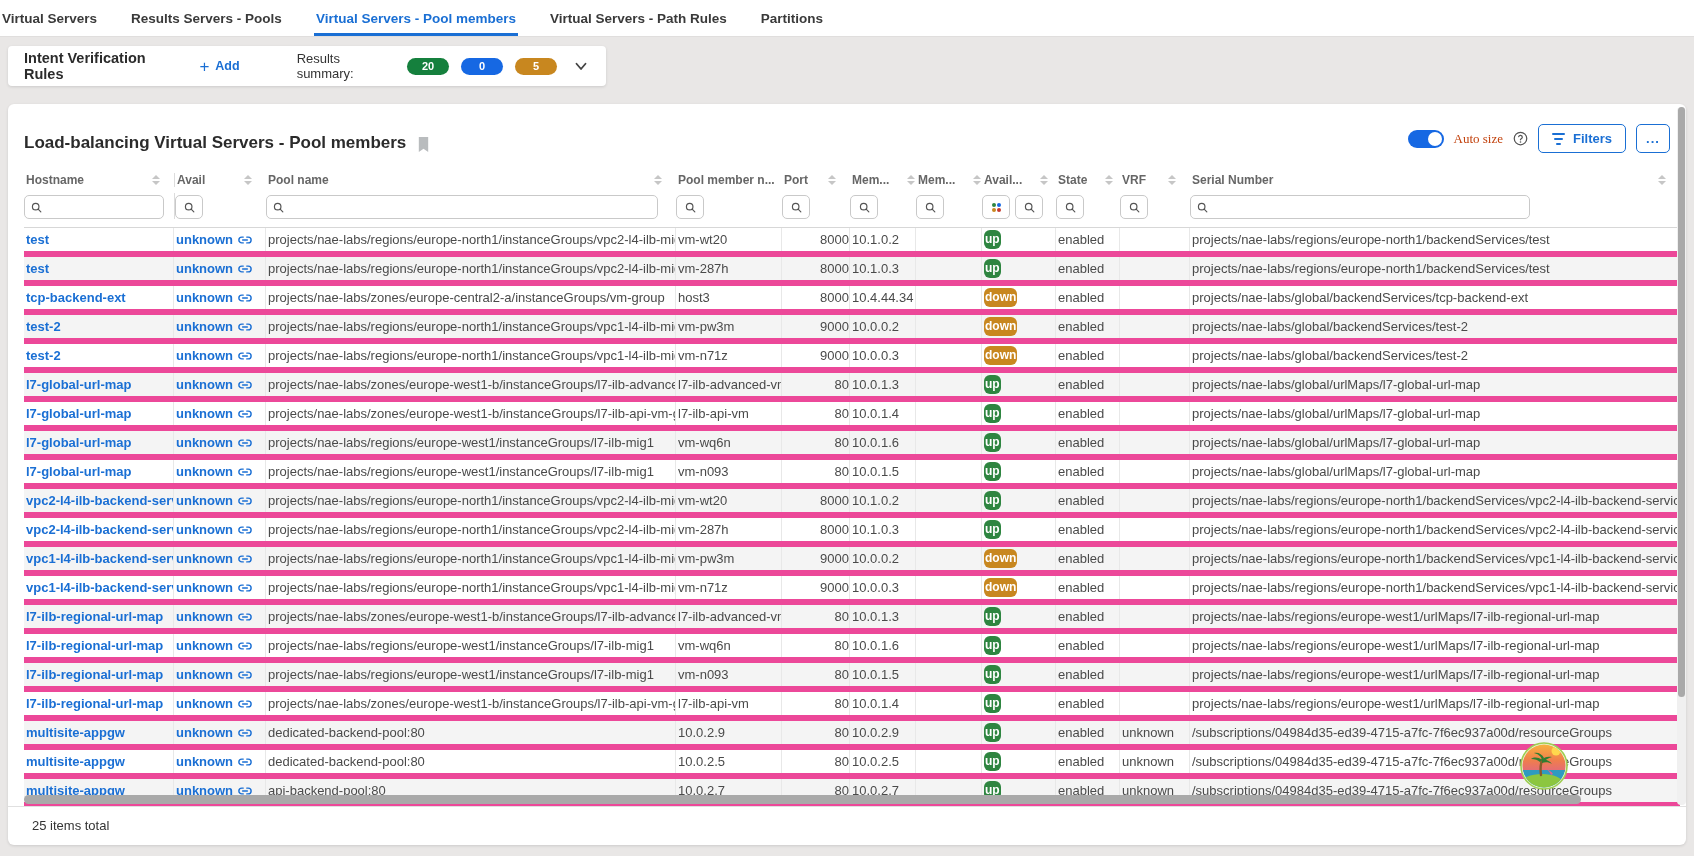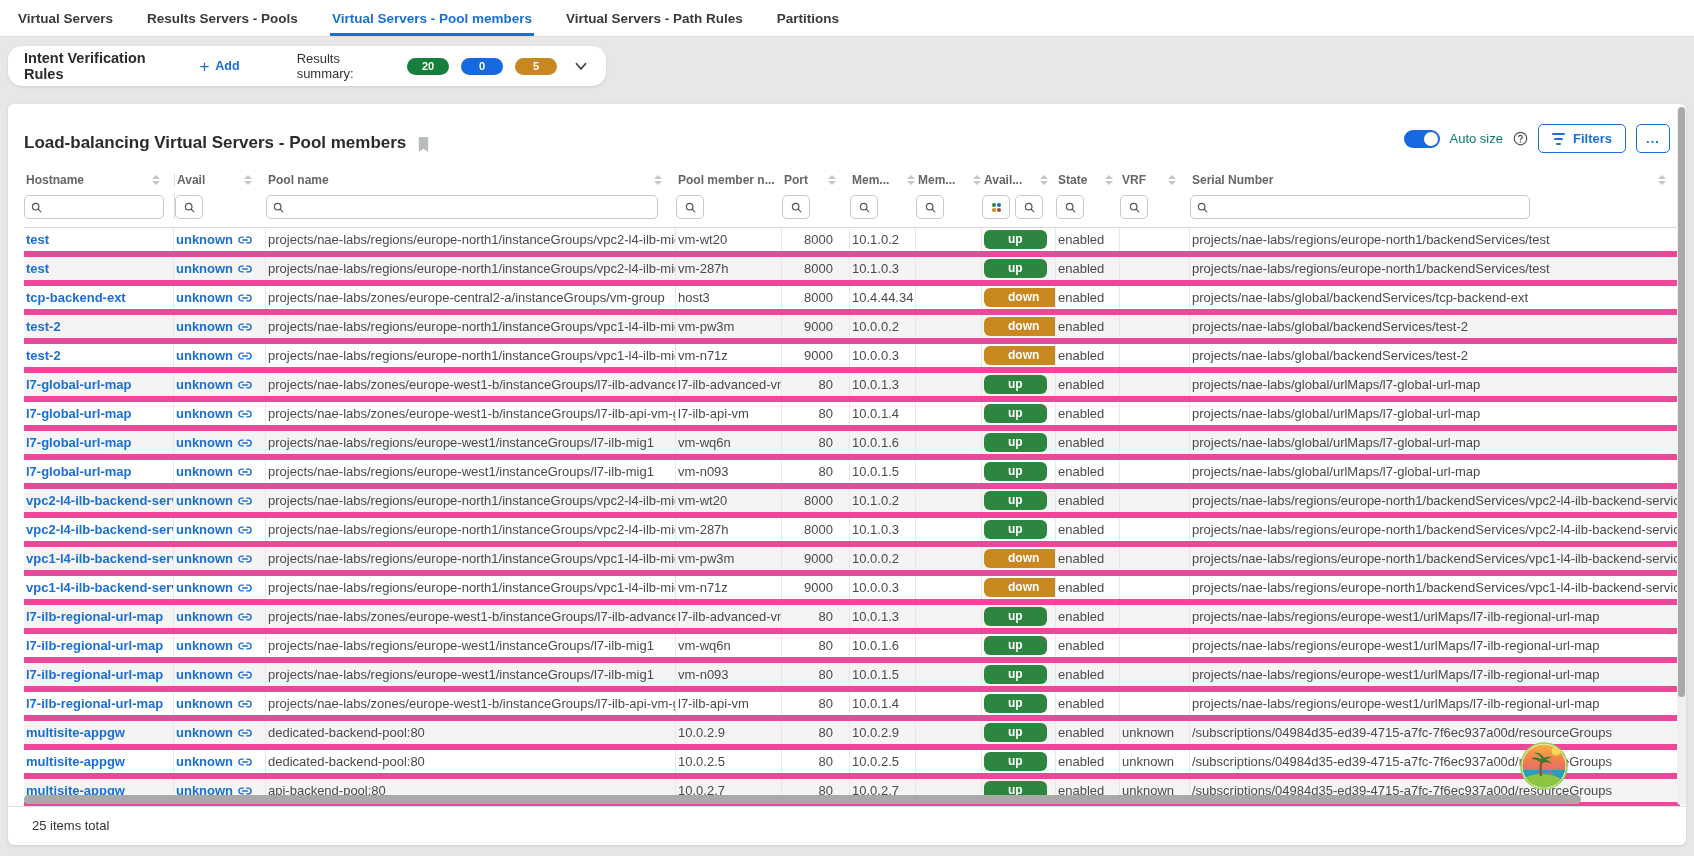--- a/index.html
+++ b/index.html
@@ -1,48 +1,48 @@
 <!DOCTYPE html>
 <html><head>
 <meta charset="utf-8">
 <style>
   * { margin:0; padding:0; box-sizing:border-box; }
   html,body { width:1694px; height:856px; overflow:hidden; }
   body { font-family:"Liberation Sans","DejaVu Sans",sans-serif; background:#e9e7e6; color:#444; position:relative; }
 
   
   .tabbar { position:absolute; left:0; top:0; width:1694px; height:37px; background:#fff;
-            border-bottom:1px solid #e0dedd; display:flex; align-items:stretch; padding-left:16px; }
+            border-bottom:1px solid #e0dedd; display:flex; align-items:stretch; padding-left:0; }
   .tab { display:flex; align-items:center; padding:0 2px; margin-right:30px; font-size:13.5px; font-weight:700;
          color:#3a3a3a; cursor:pointer; border-bottom:3px solid transparent; padding-top:3px; }
   .tab.active { color:#1a6fd4; border-bottom-color:#1a6fd4; }
 
   
   .ivr-card { position:absolute; left:8px; top:46px; width:598px; height:40px; background:#fff;
-              border-radius:14px; box-shadow:0 1px 3px rgba(0,0,0,.12); display:flex; align-items:center; padding:0 16px;gap:15px; }
+              border-radius:4px; box-shadow:0 1px 3px rgba(0,0,0,.12); display:flex; align-items:center; padding:0 16px;gap:15px; }
   .ivr-title { font-size:14.5px; font-weight:700; color:#2b2b2b; }
   .add-btn { display:flex; align-items:center; gap:6px; color:#1a6fd4; font-size:12.5px; font-weight:700;
              margin-left:28px; cursor:pointer; }
   .add-plus { font-size:17px; font-weight:400; line-height:1; }
   .summary-label { margin-left:42px; font-size:13px; color:#333; }
   .badges { display:flex; gap:12px; margin-left:12px; }
   .badge-pill { min-width:42px; height:17px; border-radius:9px; color:#fff; font-size:11px; font-weight:700;
                 display:flex; align-items:center; justify-content:center; padding:0 8px; cursor:pointer; }
   .ivr-chevron { margin-left:auto; cursor:pointer; display:flex; align-items:center; }
 
   
   .main-card { position:absolute; left:8px; top:104px; width:1678px; height:741px; background:#fff;
                border-radius:6px; box-shadow:0 1px 3px rgba(0,0,0,.12); overflow:hidden; }
   .title-row { display:flex; align-items:flex-end; padding:20px 16px 10px 16px; }
   .page-title { font-size:17px; font-weight:700; color:#2b2b2b; }
   .bookmark { margin-left:10px; display:flex; align-items:center; }
   .title-controls { margin-left:auto; display:flex; align-items:center; gap:10px; }
   .toggle { width:36px; height:18px; border-radius:9px; background:#1668e3; position:relative; cursor:pointer; }
   .toggle .knob { position:absolute; right:2px; top:2px; width:14px; height:14px; border-radius:50%; background:#fff; }
-  .auto-size-label { font-size:13px; color:#0f766e; }
+  .auto-size-label { font-size:13px; color:#c2410c;font-family:Liberation Serif, serif; }
   .help-icon { display:flex; align-items:center; cursor:pointer; }
   .btn-outline { display:flex; align-items:center; gap:8px; border:1px solid #1a6fd4; color:#1a6fd4;
                  border-radius:5px; height:29px; padding:0 13px; font-size:13px; font-weight:700; cursor:pointer; background:#fff; }
   .btn-more { width:34px; justify-content:center; padding:0; letter-spacing:1px; font-weight:700; }
   .filter-glyph { display:flex; flex-direction:column; gap:3px; align-items:center; }
   .filter-glyph i { display:block; height:2px; background:#1a6fd4; border-radius:1px; }
   .filter-glyph i:nth-child(1){width:13px}.filter-glyph i:nth-child(2){width:9px}.filter-glyph i:nth-child(3){width:5px}
 
   
   .table-area { position:relative; margin:4px 6px 0 16px; }
@@ -64,29 +64,29 @@
   .group-sep { border-left:1px solid #dcdcdc; }
 
   .tbody { position:relative; height:579px; overflow:hidden; border-top:1px solid #d7d7d7; }
   .tr { display:flex; height:29px; border-bottom:6px solid #ec4899; background:#fff; }
   .tr.alt { background:#f4f4f4; }
   .td { display:flex; align-items:center; font-size:13px; color:#4a4a4a; padding:0 8px 0 2px;
         overflow:hidden; white-space:nowrap; border-right:1px solid #e8e8e8; }
   .td:last-child { border-right:0; }
   .link { color:#1a6fd4; font-weight:700; text-decoration:none; cursor:pointer; }
   .site-ico { margin-left:5px; display:flex; align-items:center; flex:none; }
-  .avail-badge { color:#fff; font-size:12px; font-weight:700; border-radius:6px; padding:2px 24px; line-height:1.3; }
+  .avail-badge { color:#fff; font-size:12px; font-weight:700; border-radius:6px; padding:2px 1px; line-height:1.3; }
   .avail-up { background:#2e8540; }
   .avail-down { background:#c8871f; }
 
   
   .c0{width:150px;flex:none}.c1{width:92px;flex:none}.c2{width:410px;flex:none}.c3{width:106px;flex:none}
   .c4{width:68px;flex:none}.c5{width:66px;flex:none}.c6{width:66px;flex:none}.c7{width:74px;flex:none}
   .c8{width:64px;flex:none}.c9{width:70px;flex:none}.c10{flex:1;min-width:0}
-  .td.c4 { justify-content:flex-end; padding-right:16px; }
+  .td.c4 { justify-content:flex-end; padding-right:0; }
 
   
   .vscroll { position:absolute; right:-6px; top:-60px; width:9px; height:698px; background:#f0f0f0; border-radius:4px; }
   .vscroll .thumb { position:absolute; top:0; left:1px; width:7px; height:590px; background:#a9a9a9; border-radius:4px; cursor:pointer; }
   .hscroll { position:absolute; left:0; bottom:2px; height:9px; width:100%; }
   .hscroll .thumb { position:absolute; left:0; top:0; height:9px; width:94%; background:#a9a9a9; border-radius:5px; cursor:pointer; }
 
   .card-footer { border-top:1px solid #e0e0e0; height:38px; display:flex; align-items:center; padding-left:24px;
                  font-size:13px; color:#333; }
 

